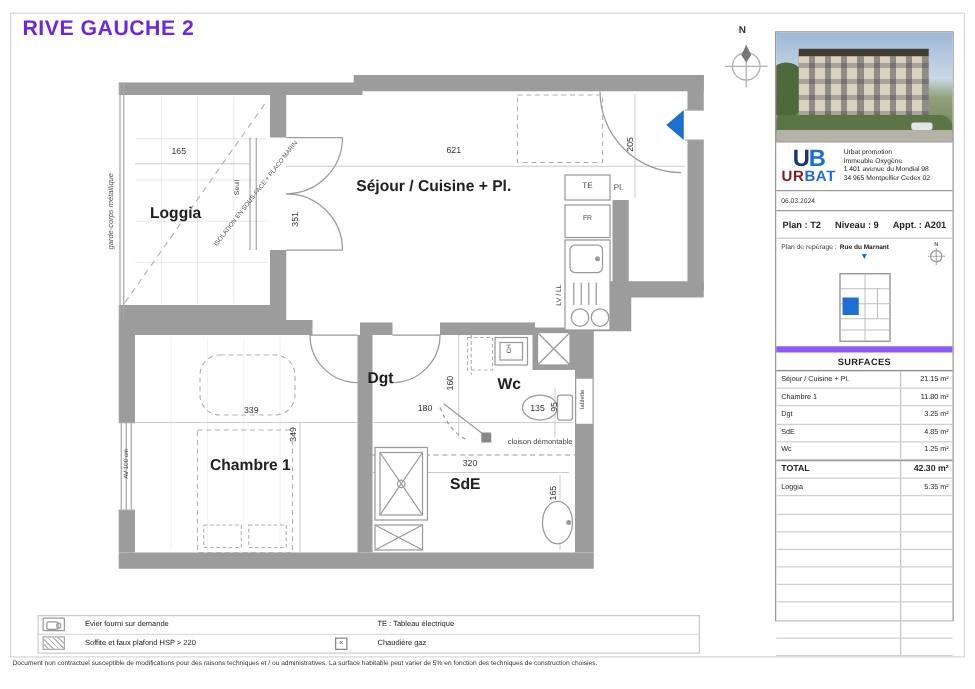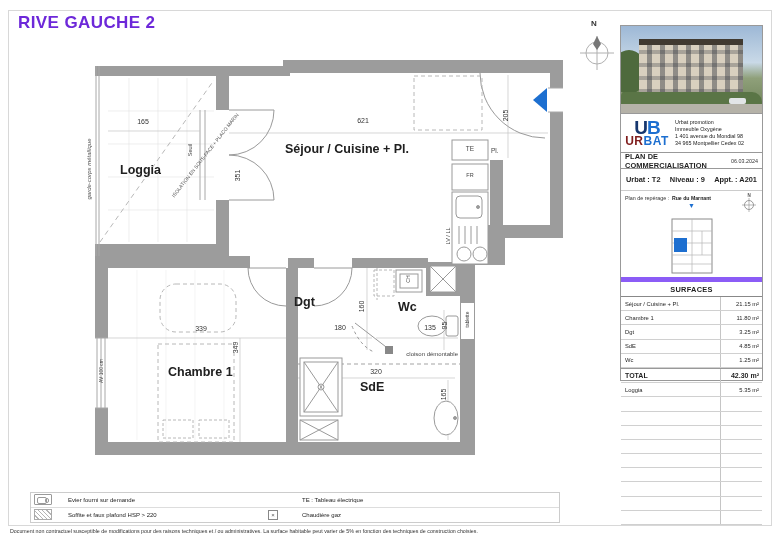--- a/index.html
+++ b/index.html
@@ -9,21 +9,21 @@
   #title{left:18px;top:13px;font-size:17px;font-weight:700;letter-spacing:.4px;color:#6d28d9;}
   
   .room{font-size:12.5px;font-weight:600;color:#202020;white-space:nowrap;}
   .dim{font-size:7px;color:#333;text-align:center;white-space:nowrap;}
   .note{font-size:5.5px;color:#444;text-align:center;white-space:nowrap;}
   .rot{transform:rotate(-90deg);}
   .iso{transform:rotate(-52deg);font-size:5px;color:#555;text-align:center;white-space:nowrap;}
   .gc{font-style:italic;font-size:6px;color:#555;}
   .nlab{font-size:8px;font-weight:700;color:#333;}
   
-  #sidebar{left:620px;top:25px;width:143px;height:356px;border:1px solid #999;
+  #sidebar{left:620px;top:25px;width:143px;height:472px;border:1px solid #999;
     display:flex;flex-direction:column;background:#fff;box-sizing:border-box;}
   #photo{height:87px;position:relative;overflow:hidden;flex:none;
     background:linear-gradient(180deg,#9db8d6 0%,#c9d9e7 42%,#8fa07a 60%,#6b7f55 100%);}
   .bldg{position:absolute;left:18px;top:13px;width:104px;height:57px;background:#d9d0bf;
     border-top:6px solid #413a31;
     background-image:repeating-linear-gradient(90deg,transparent 0 8px,rgba(54,58,66,.45) 8px 13px),
                      repeating-linear-gradient(0deg,transparent 0 9px,rgba(54,58,66,.30) 9px 13px);}
   .tree{position:absolute;left:-10px;top:24px;width:36px;height:44px;border-radius:50%;background:#4e6a3d;}
   .bush{position:absolute;left:0;right:0;bottom:7px;height:14px;background:#5a7546;border-radius:4px 10px 0 0;}
   .road{position:absolute;left:0;right:0;bottom:0;height:9px;background:#b5b2a8;}
@@ -235,25 +235,24 @@
       <div class="wordmark"><span class="ur">UR</span><span class="bat">BAT</span></div>
     </div>
     <div class="addr">
       <div>Urbat promotion</div>
       <div>Immeuble Oxygène</div>
       <div>1 401 avenue du Mondial 98</div>
       <div>34 965 Montpellier Cedex 02</div>
     </div>
   </div>
   <div id="titlerow">
-    <span class="pt">PLAN DE COMMERCIALISATION</span>
     <span class="dt">06.03.2024</span>
   </div>
   <div id="unitrow">
-    <span>Urbat : T2</span>
+    <span>Plan : T2</span>
     <span>Niveau : 9</span>
     <span>Appt. : A201</span>
   </div>
   <div id="reperage">
     <span class="replab">Plan de repérage :</span>
     <span class="street">Rue du Marnant</span>
     <span class="pin">▼</span>
     <div class="minicompass">
       <div class="n">N</div>
       <svg width="14" height="14">

